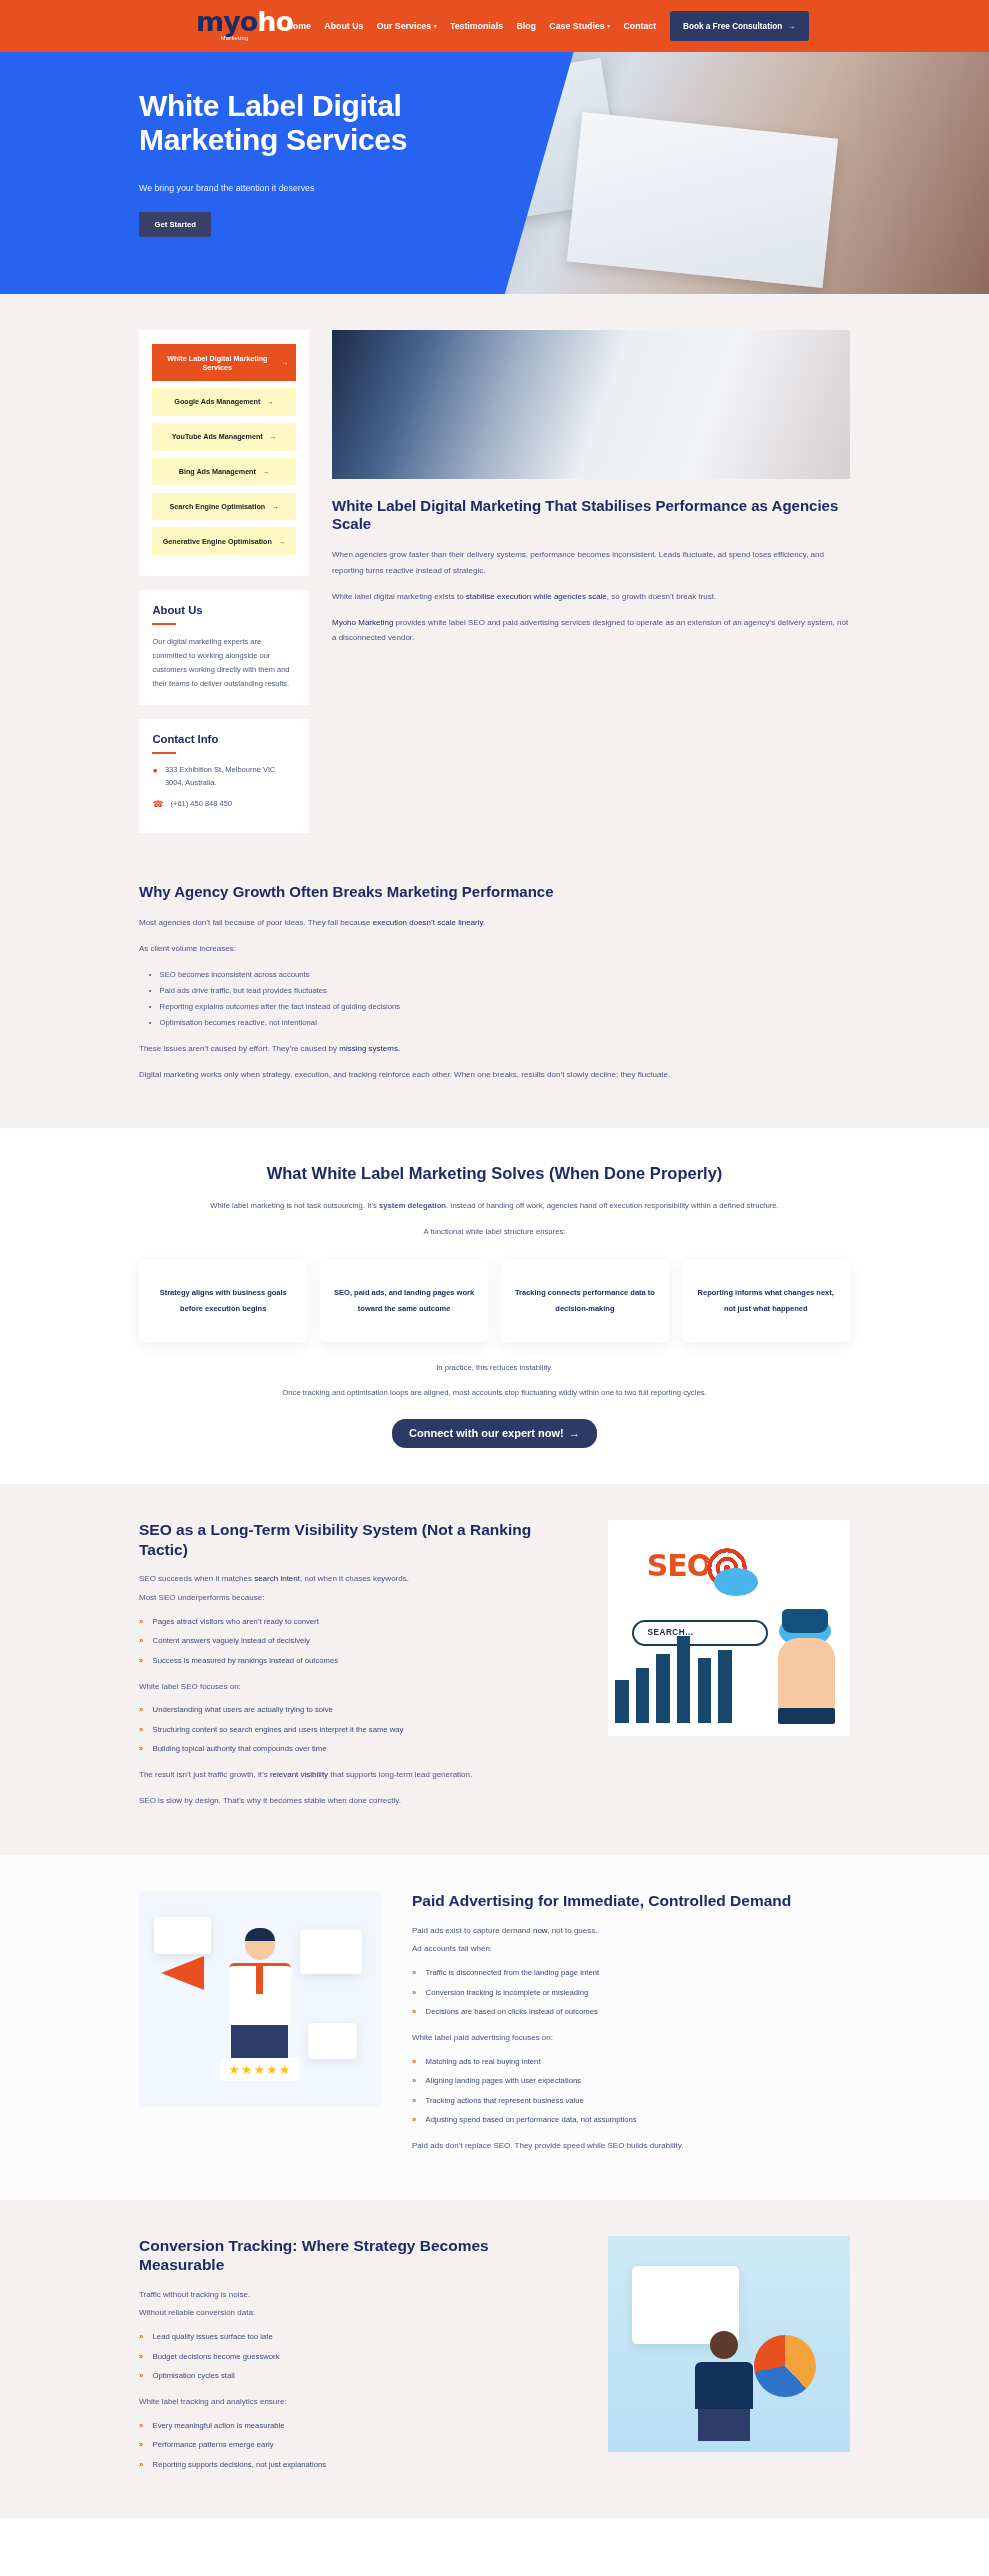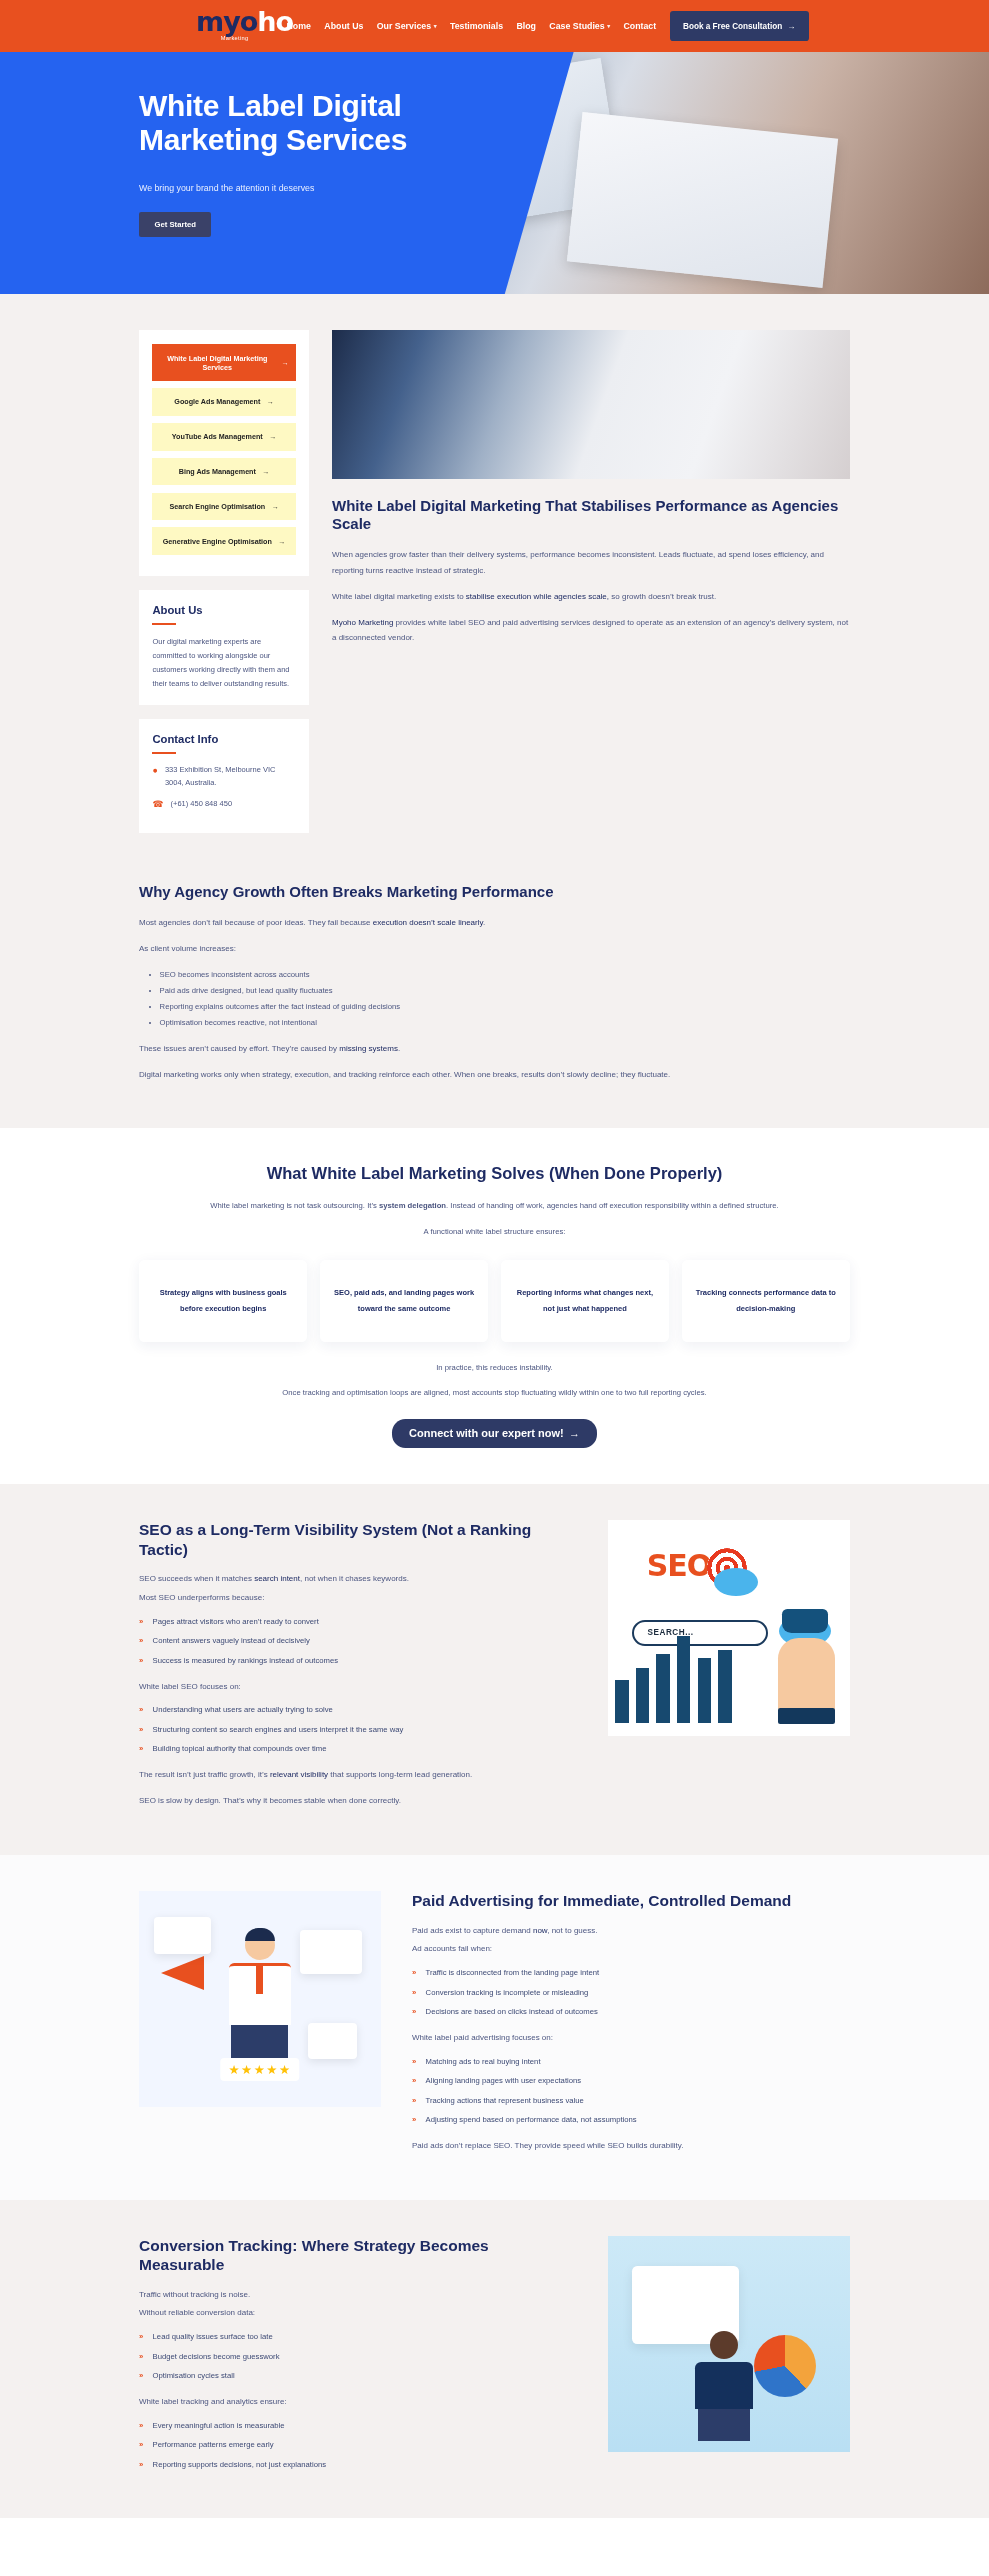--- a/index.html
+++ b/index.html
@@ -309,21 +309,21 @@
 
 <section class="band cream" style="padding-top:0;">
   <div class="wrap">
     <h2 class="sec">Why Agency Growth Often Breaks Marketing Performance</h2>
     <p class="body">
       <span>Most agencies don’t fail because of poor ideas. They fail because </span><b>execution doesn’t scale linearly</b><span>.</span>
     </p>
     <p class="body">As client volume increases:</p>
     <ul class="dots">
       <li>SEO becomes inconsistent across accounts</li>
-      <li>Paid ads drive designed, but lead quality fluctuates</li>
+      <li>Paid ads drive traffic, but lead provides fluctuates</li>
       <li>Reporting explains outcomes after the fact instead of guiding decisions</li>
       <li>Optimisation becomes reactive, not intentional</li>
     </ul>
     <p class="body">
       <span>These issues aren’t caused by effort. They’re caused by </span><b>missing systems</b><span>.</span>
     </p>
     <p class="body">Digital marketing works only when strategy, execution, and tracking reinforce each other. When one breaks, results don’t slowly decline; they fluctuate.</p>
   </div>
 </section>
 
@@ -331,22 +331,22 @@
   <div class="wrap">
     <h2 class="big">What White Label Marketing Solves (When Done Properly)</h2>
     <p class="lead">
       <span>White label marketing is not task outsourcing. It’s </span><b>system delegation</b><span>. Instead of handing off work, agencies hand off execution responsibility within a defined structure.</span>
     </p>
     <p class="lead">A functional white label structure ensures:</p>
 
     <div class="cards4">
       <div class="mini">Strategy aligns with business goals before execution begins</div>
       <div class="mini">SEO, paid ads, and landing pages work toward the same outcome</div>
+      <div class="mini">Tracking connects performance data to decision-making</div>
       <div class="mini">Reporting informs what changes next, not just what happened</div>
-      <div class="mini">Tracking connects performance data to decision-making</div>
     </div>
 
     <p class="lead">In practice, this reduces instability.</p>
     <p class="lead">Once tracking and optimisation loops are aligned, most accounts stop fluctuating wildly within one to two full reporting cycles.</p>
     <div style="margin-top:17.5px;">
       <button class="btn-pill-dark">
         <span>Connect with our expert now!</span>
         <span>→</span>
       </button>
     </div>

